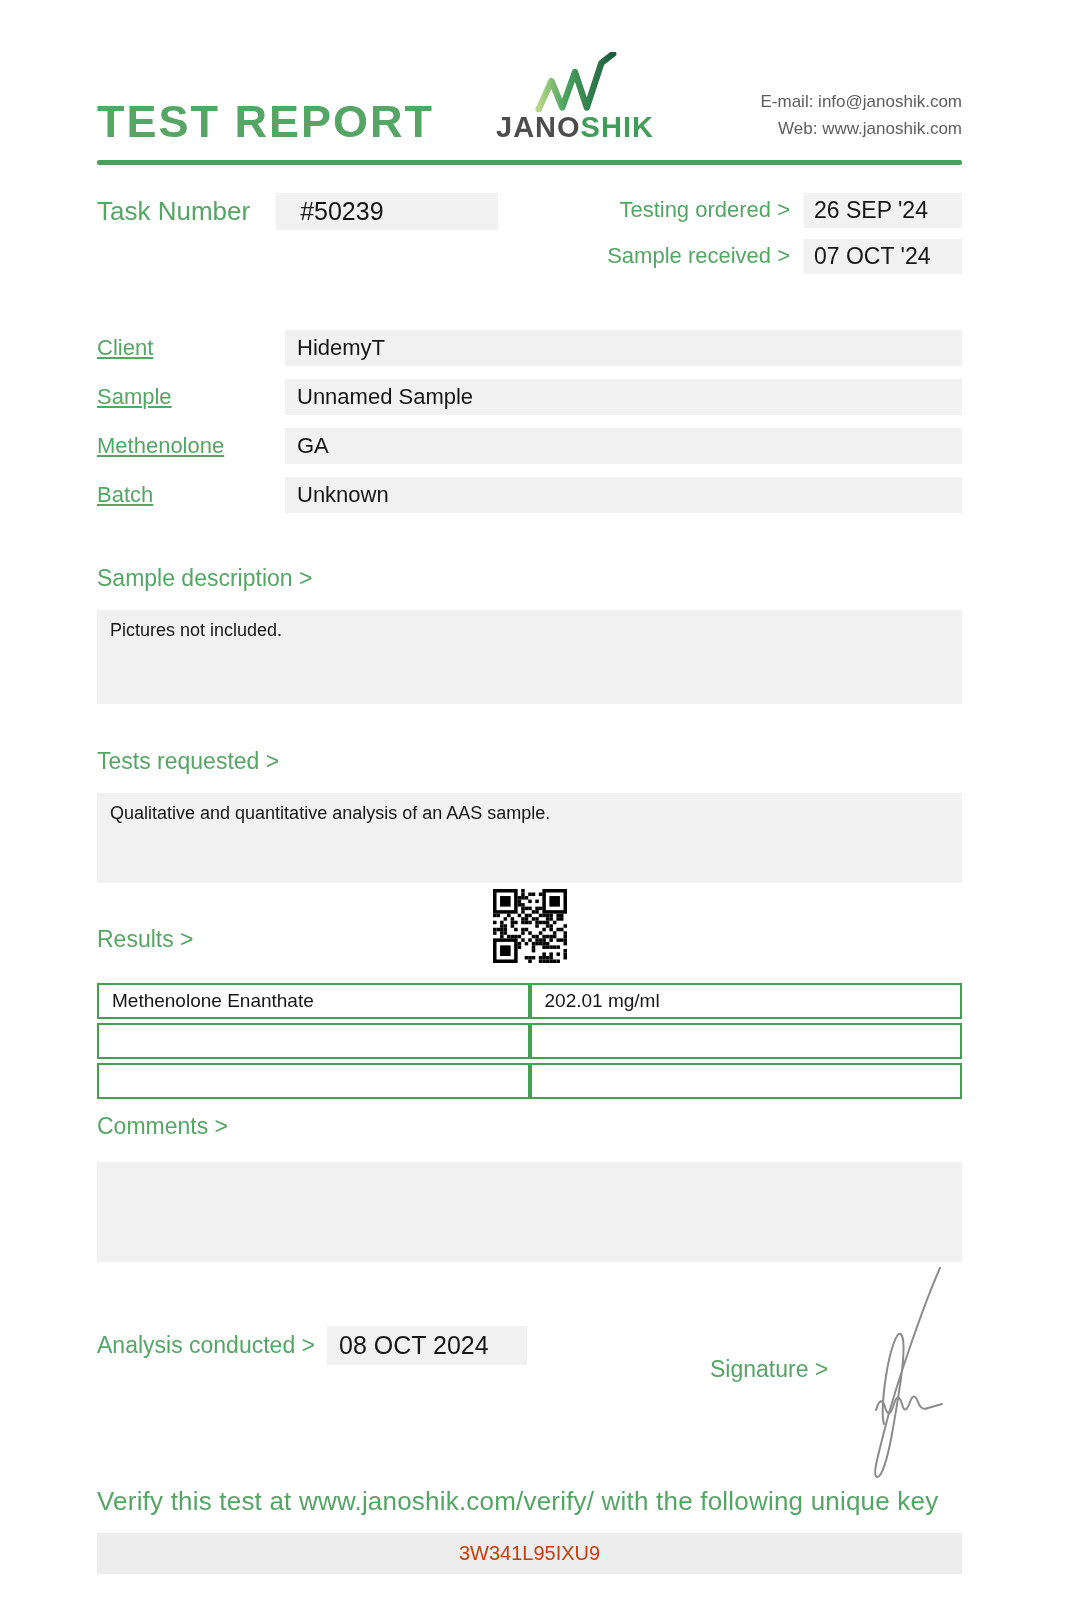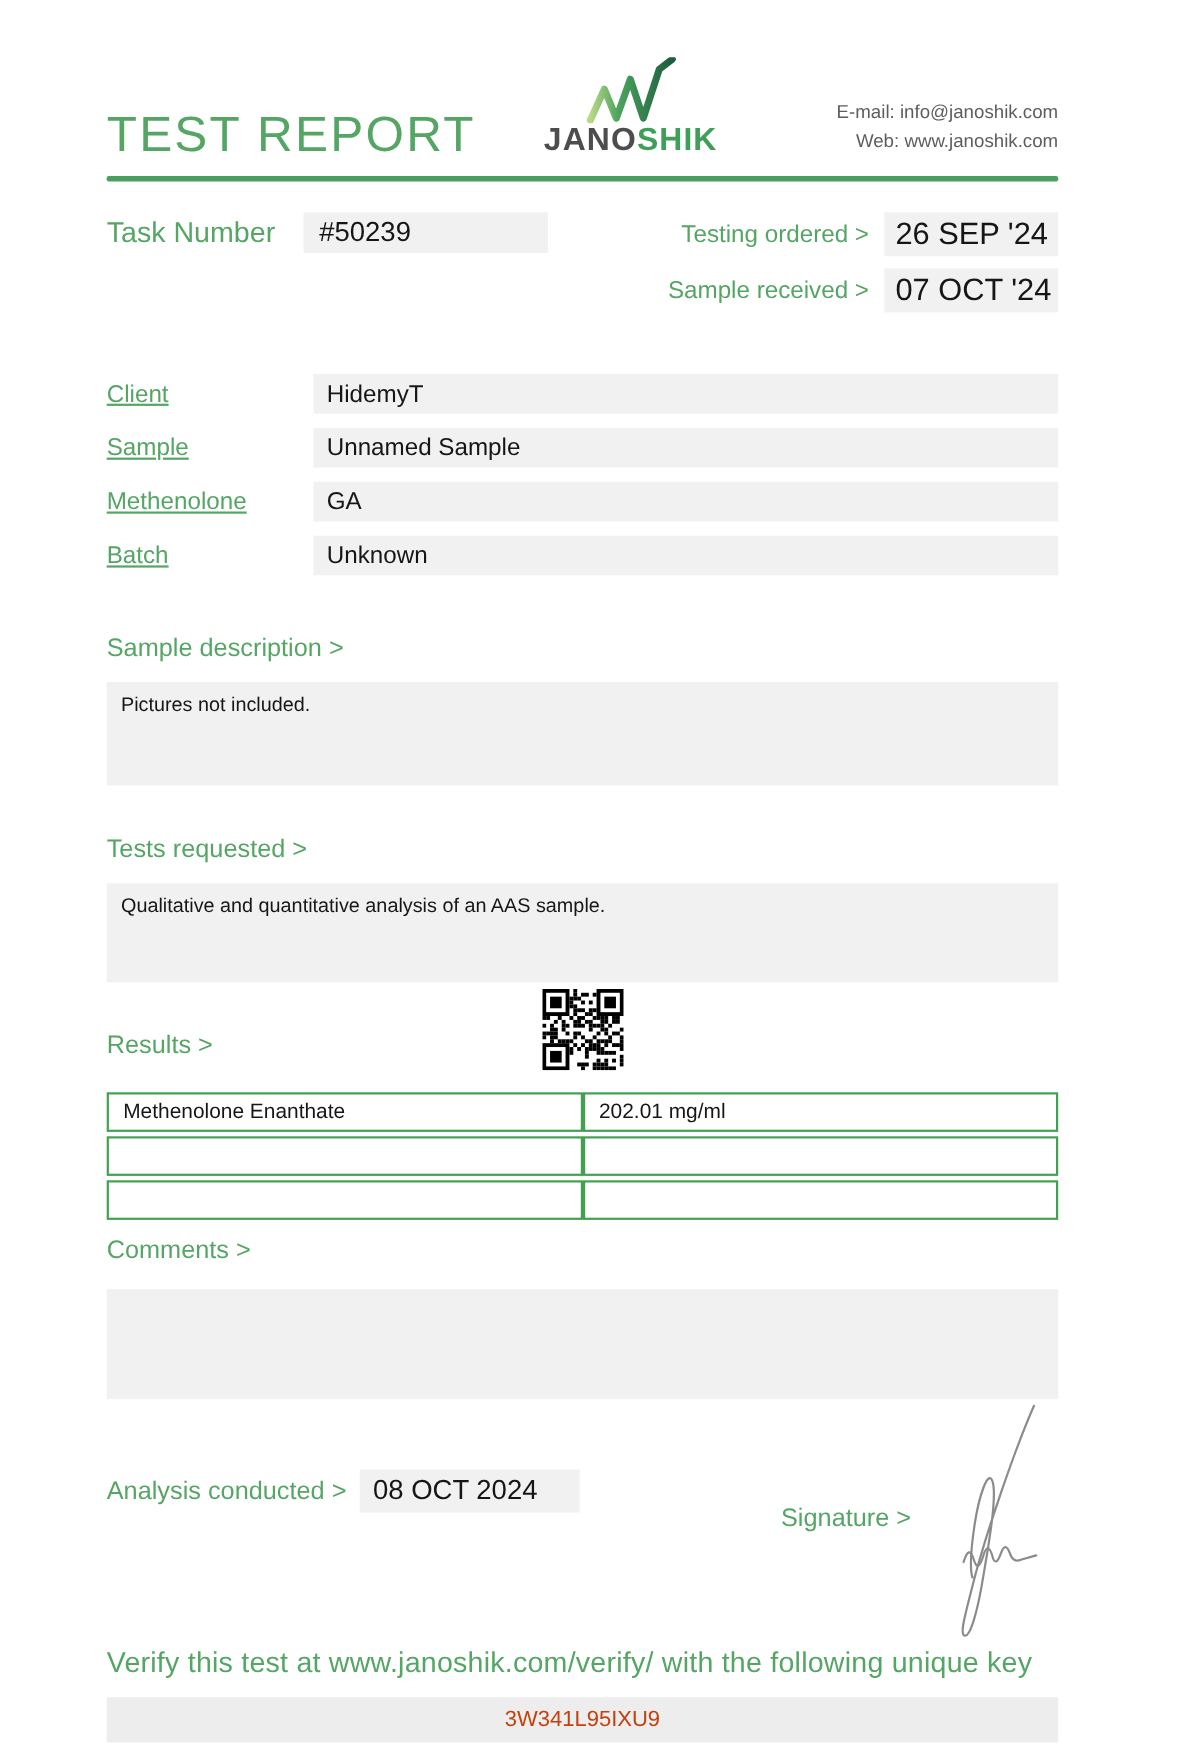--- a/index.html
+++ b/index.html
@@ -16,39 +16,39 @@
     font-family:"Liberation Sans", sans-serif;
     color:var(--ink);
     overflow:hidden;
   }
   .content{margin-left:97px;width:865px;}
 
   
   .header{padding-top:52px;display:flex;align-items:flex-end;}
   .report-title{
     font-size:45px;line-height:1;color:var(--green);
-    letter-spacing:2px;font-weight:400;white-space:nowrap;
+    letter-spacing:2px;font-weight:700;white-space:nowrap;
   }
   .logo{display:flex;flex-direction:column;align-items:center;margin-left:62px;}
   .logo svg{width:92px;height:60px;display:block;}
   .logo-text{font-size:29px;font-weight:bold;letter-spacing:1px;line-height:1.1;}
   .logo-text .jano{color:#4d4d4d;}
   .logo-text .shik{color:#3f9e58;}
   .contact{margin-left:auto;text-align:right;font-size:17px;color:#5d5d5d;line-height:1.55;padding-bottom:2px;}
   .divider{margin-top:16px;height:5px;background:#4a9f5e;border-radius:2px;}
 
   
   .task-section{margin-top:28px;display:flex;justify-content:space-between;align-items:flex-start;}
   .task-left{display:flex;align-items:center;}
   .task-label{font-size:26px;color:var(--green);}
-  .task-value{margin-left:26px;width:222px;background:var(--box);padding:4px 14px;font-size:25px;color:var(--ink);}
+  .task-value{margin-left:26px;width:222px;background:var(--box);padding:4px 24px;font-size:25px;color:var(--ink);}
   .task-right{display:flex;flex-direction:column;gap:11px;}
   .date-row{display:flex;align-items:center;justify-content:flex-end;}
   .date-label{font-size:22px;color:var(--green);text-align:right;}
-  .date-value{margin-left:14px;width:158px;background:var(--box);padding:4px 10px;font-size:28px;color:var(--ink);white-space:nowrap;}
+  .date-value{margin-left:14px;width:158px;background:var(--box);padding:4px 10px;font-size:23px;color:var(--ink);white-space:nowrap;}
 
   
   .info-section{margin-top:56px;}
   .info-row{display:flex;align-items:center;margin-bottom:13px;}
   .info-label{width:188px;font-size:22px;color:var(--green);flex-shrink:0;text-decoration:underline;}
   .info-value{flex:1;background:var(--box);padding:5px 12px;font-size:22px;color:var(--ink);}
 
   
   .section-heading{font-size:23px;color:var(--green);}
   .gray-box{background:var(--box);padding:10px 13px;font-size:18px;color:var(--ink);margin-top:18px;}

